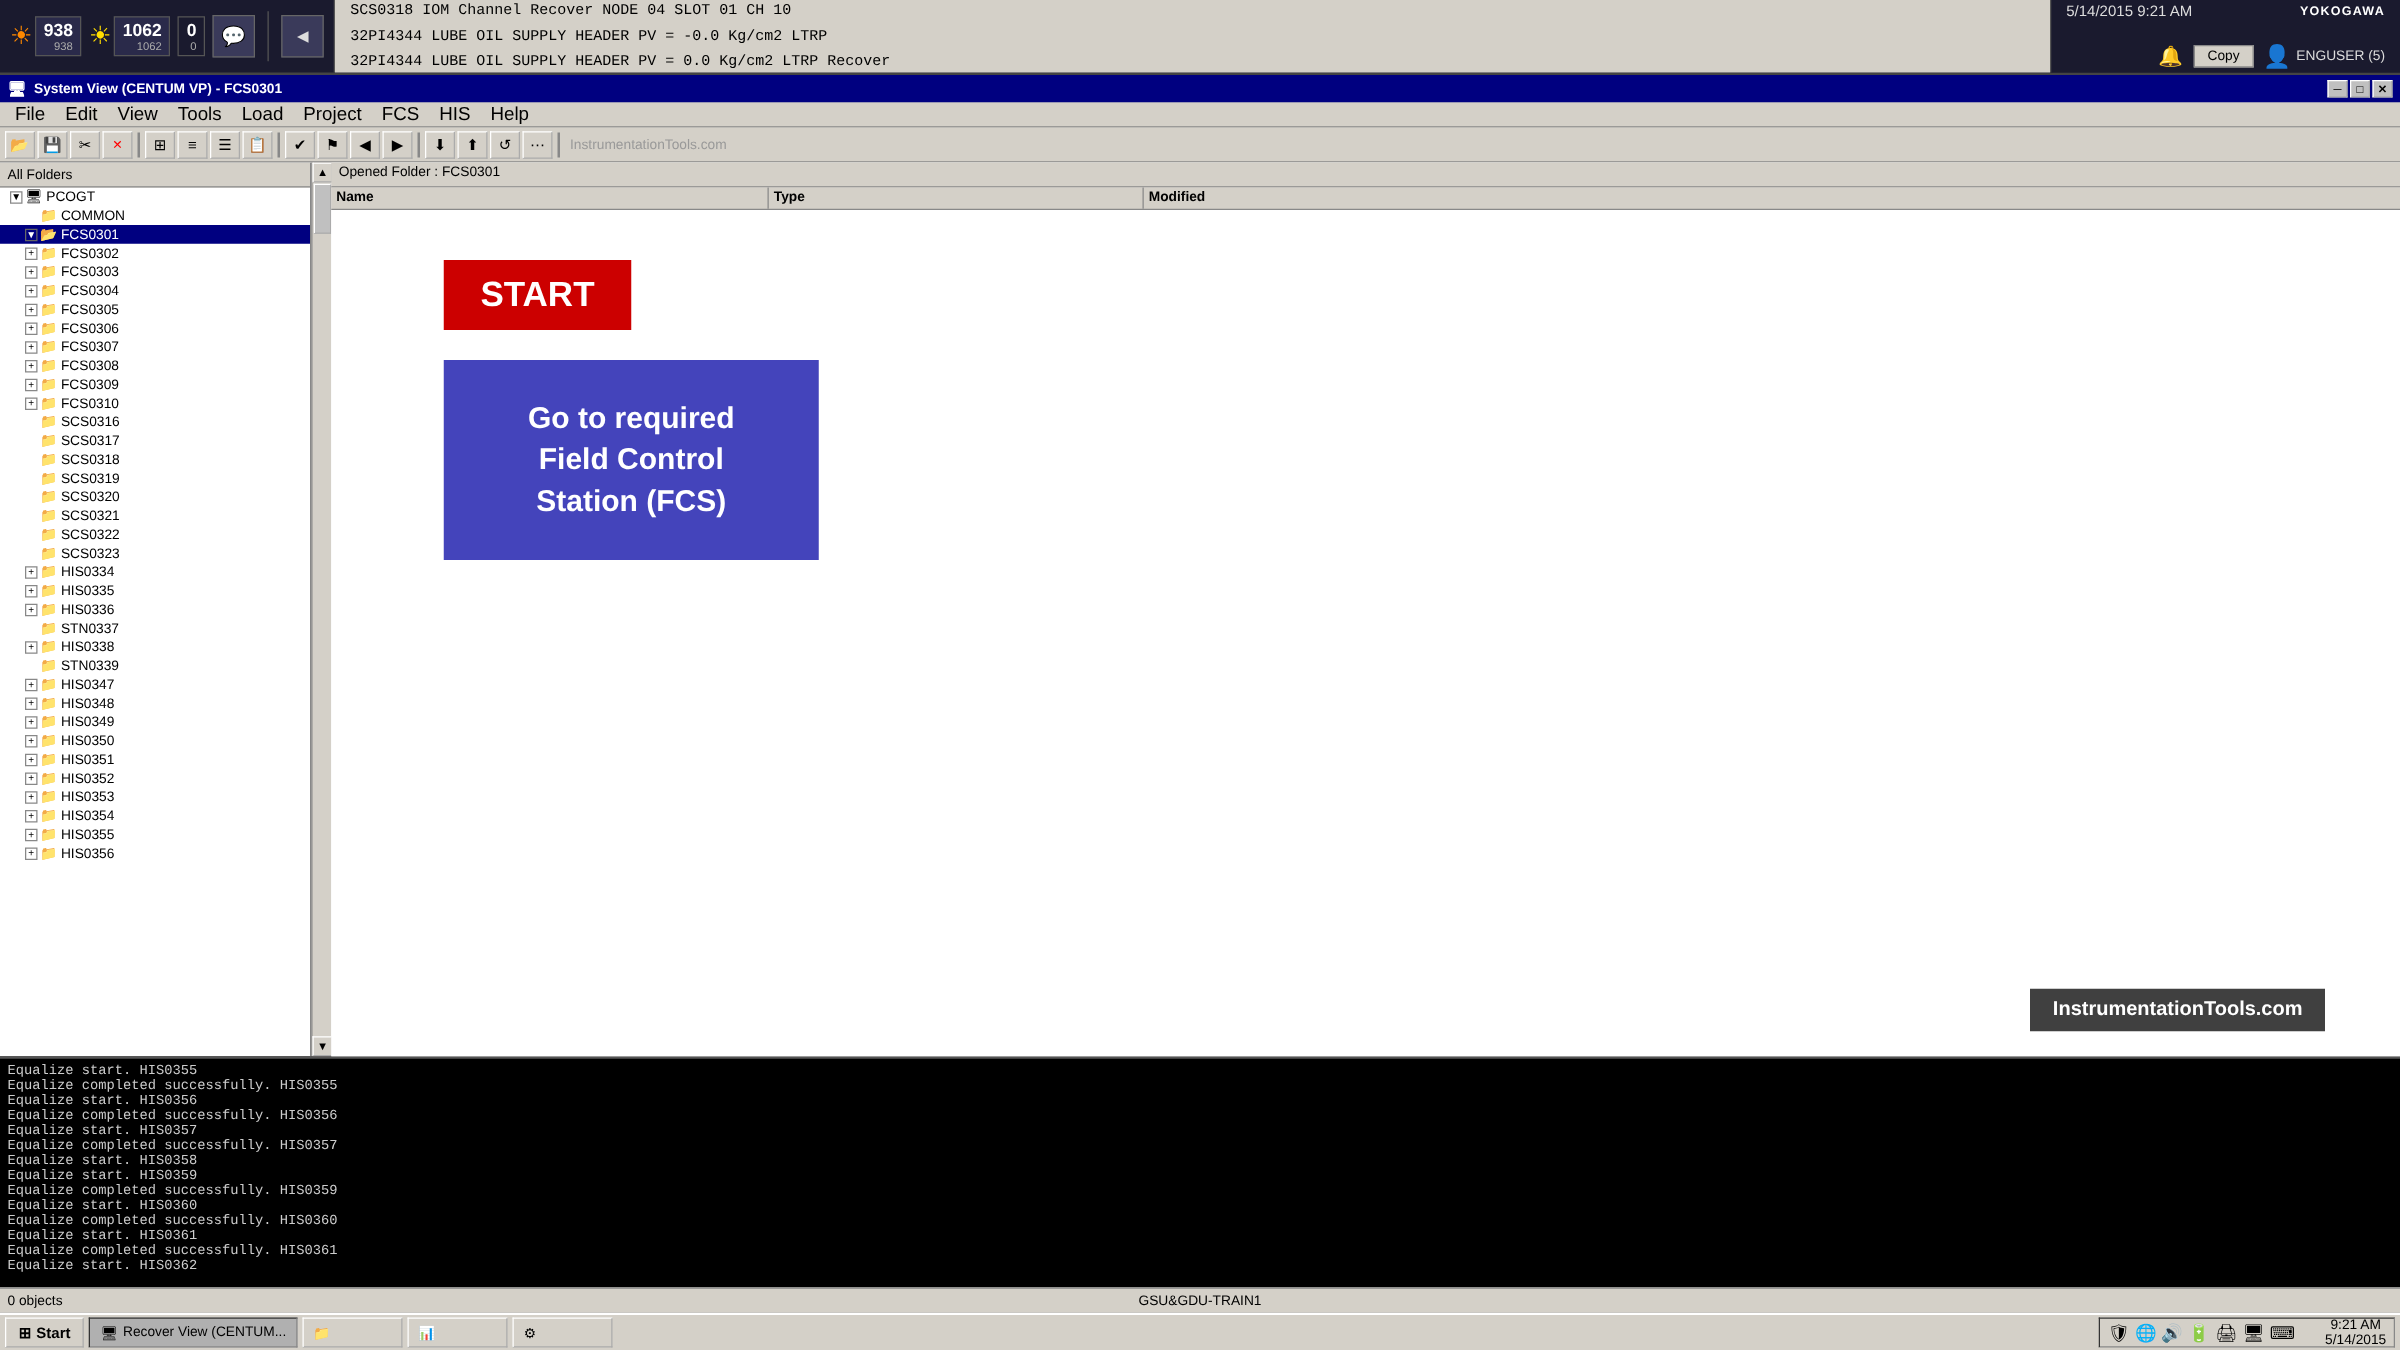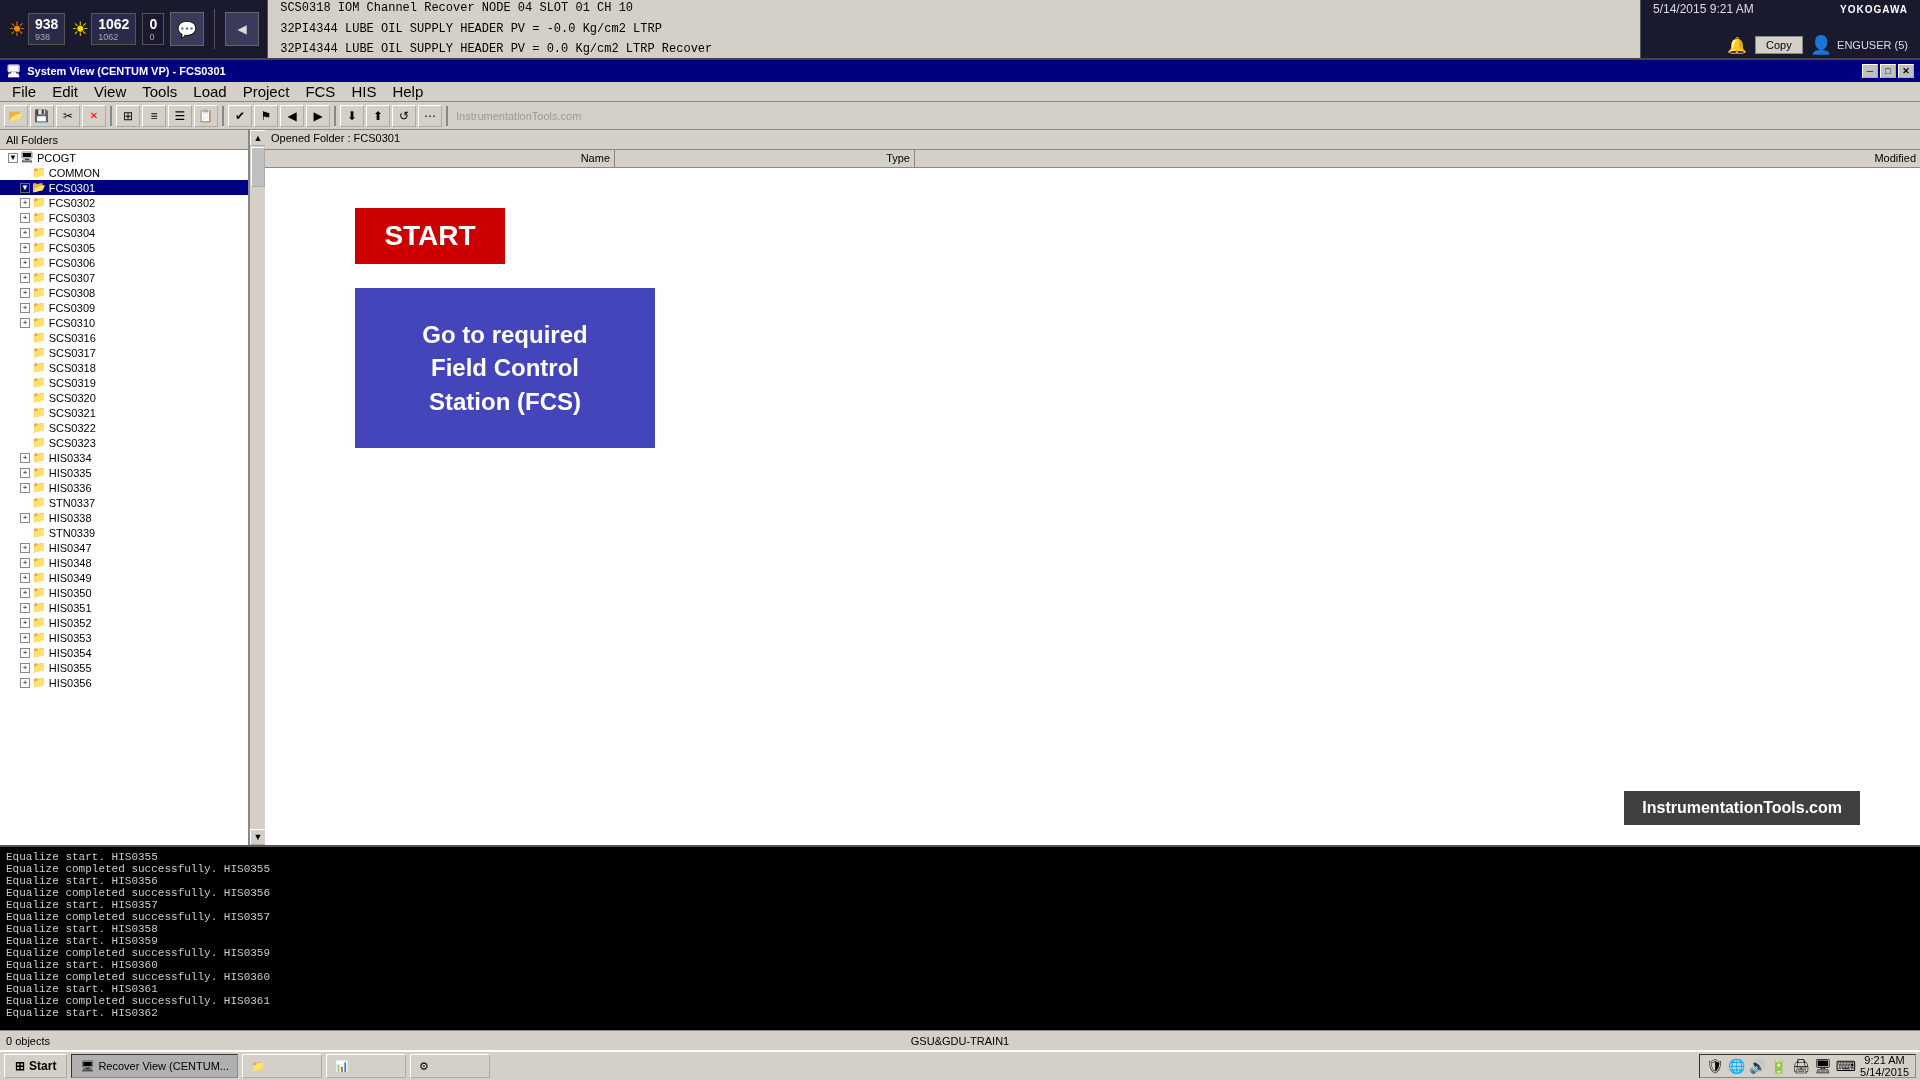--- a/index.html
+++ b/index.html
@@ -20,21 +20,21 @@
       padding: 4px 8px;
       min-width: 260px;
       border-right: 1px solid #555;
     }
     .sun-icon-widget {
       display: flex; flex-direction: column; align-items: center;
       color: #ffdd44; font-size: 18px; line-height: 1;
     }
     .sun-icon-widget span { font-size: 9px; color: #ccc; }
     .widget-box {
-      display: flex; flex-direction: column; align-items: flex-start;
+      display: flex; flex-direction: column; align-items: flex-end;
       color: #fff; font-size: 11px;
       background: #2a2a4a; border: 1px solid #555; padding: 2px 6px;
     }
     .widget-box .val { font-size: 14px; font-weight: bold; color: #fff; }
     .widget-box .sub { font-size: 9px; color: #aaa; }
     .icon-btn {
       width: 34px; height: 34px; background: #3a3a5a; border: 1px solid #666;
       display: flex; align-items: center; justify-content: center;
       cursor: pointer; color: #ddd; font-size: 16px;
     }
@@ -179,22 +179,21 @@
       height: 20px;
       display: flex;
       align-items: flex-start;
     }
     #content-cols {
       display: flex;
       background: #d4d0c8;
       border-bottom: 1px solid #888;
       height: 18px;
       font-size: 11px;
-      font-weight: normal;
-      text-align: right;
+      font-weight: bold;
     }
     .col-name { width: 350px; padding: 2px 4px; border-right: 1px solid #888; }
     .col-type { width: 300px; padding: 2px 4px; border-right: 1px solid #888; }
     .col-modified { flex: 1; padding: 2px 4px; }
 
     #canvas-area {
       flex: 1;
       background: #fff;
       position: relative;
       overflow: hidden;
@@ -322,21 +321,21 @@
       margin-left: auto;
       display: flex;
       align-items: center;
       gap: 4px;
       border: 1px inset #888;
       padding: 2px 6px;
       height: 24px;
       background: #d4d0c8;
     }
     .tray-icon { font-size: 14px; cursor: pointer; }
-    .taskbar-time { font-size: 11px; }
+    .taskbar-time { font-size: 11px; margin-left: 20px; }
 
     
     #sidebar-wrapper {
       position: relative;
       width: 265px;
       display: flex;
       overflow: hidden;
     }
     #sidebar {
       width: 249px;

